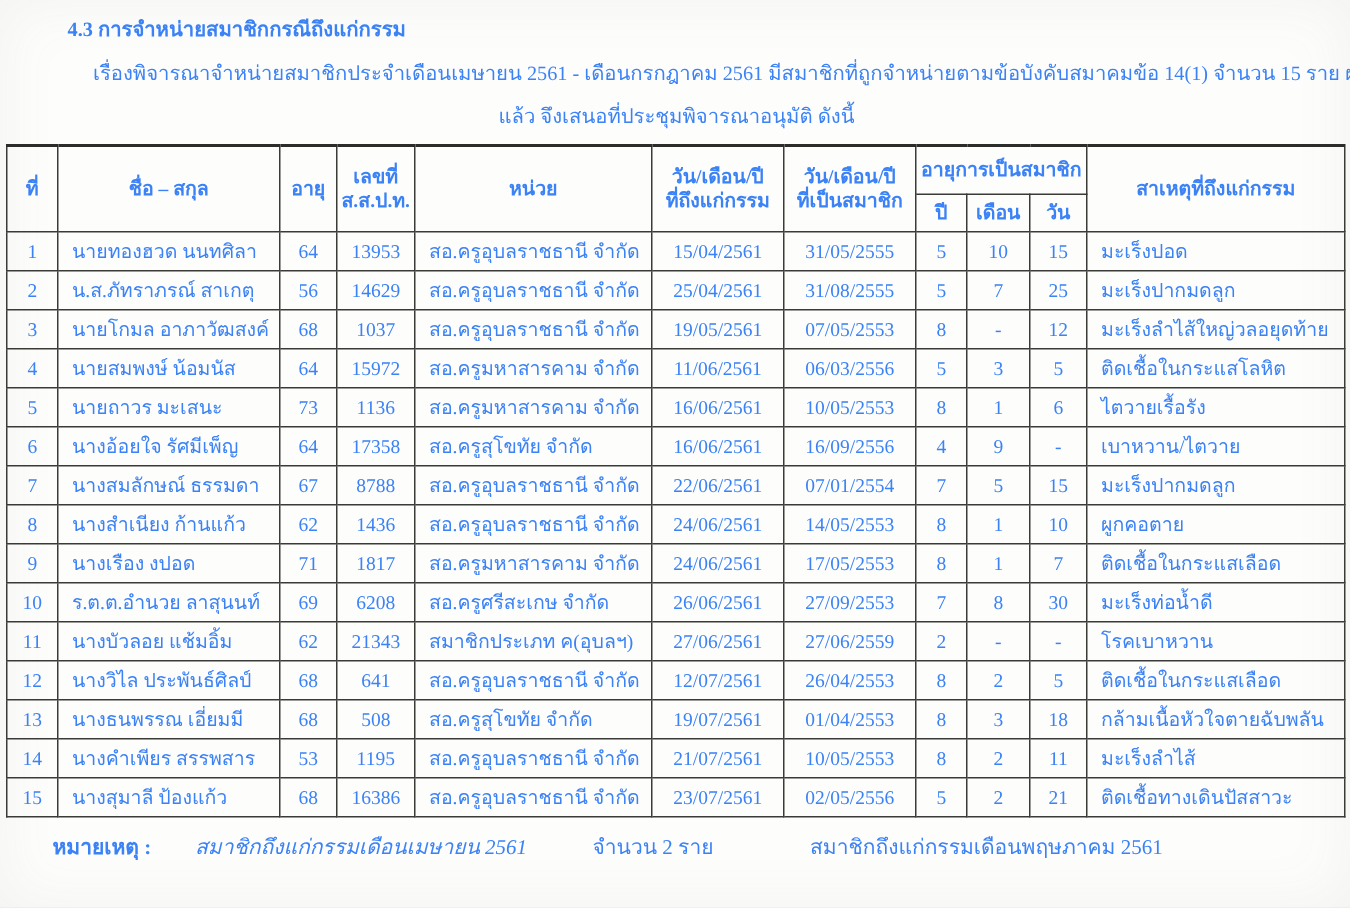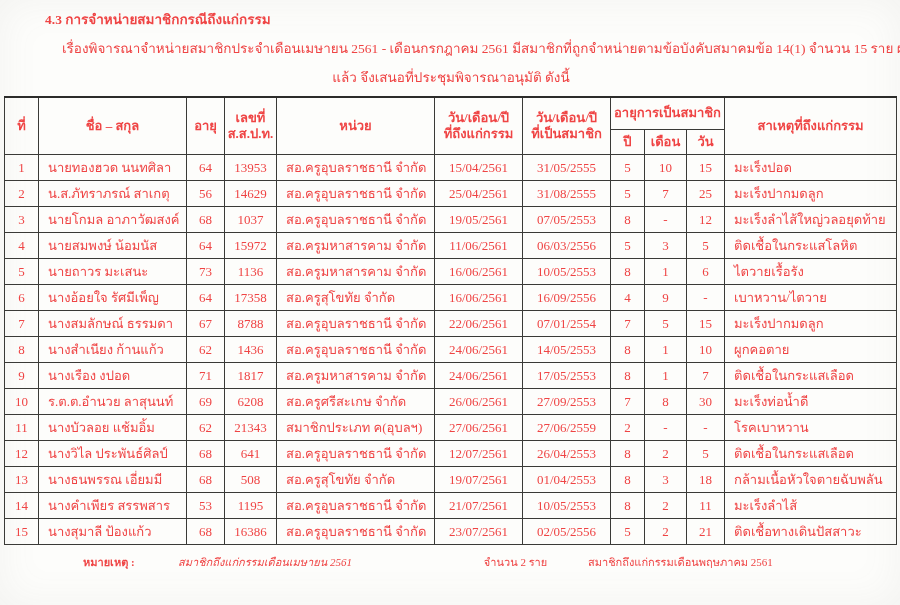--- a/index.html
+++ b/index.html
@@ -6,21 +6,21 @@
     margin: 0;
     padding: 0;
     background: #e8e8e6;
     font-family: "Liberation Serif", serif;
   }
   .page {
     position: relative;
     width: 900px;
     height: 605px;
     background: #fdfdfb;
-    color: #ef4444;
+    color: #3b82f6;
     overflow: hidden;
     box-shadow: inset 0 0 40px rgba(120,120,115,0.08);
   }
   
   .intro { padding-top: 8px; }
   .section-title {
     margin-left: 45px;
     font-weight: bold;
     font-size: 13.5px;
     white-space: nowrap;
@@ -73,26 +73,26 @@
   col.c-age    { width: 38px; }
   col.c-mno    { width: 52px; }
   col.c-unit   { width: 158px; }
   col.c-ddate  { width: 88px; }
   col.c-mdate  { width: 88px; }
   col.c-years  { width: 34px; }
   col.c-months { width: 42px; }
   col.c-days   { width: 38px; }
   col.c-cause  { width: 172px; }
   
-  .notes { margin-top: 8px; font-size: 11px; padding-left: 48px; }
+  .notes { margin-top: 8px; font-size: 14px; }
   .note-line { display: flex; align-items: baseline; height: 26px; }
   .note-label  { margin-left: 35px; width: 95px; font-weight: bold; }
   .note-label.empty { font-weight: normal; }
   .note-text   { width: 265px; font-style: italic; }
-  .note-count  { width: 145px; text-align: center; }
+  .note-count  { width: 145px; }
   .note-text2  { width: 240px; }
   .note-count2 { flex: 1; }
 </style>
 </head>
 <body>
 
 <div class="page">
 
   <div class="intro">
     <div class="section-title">4.3 การจำหน่ายสมาชิกกรณีถึงแก่กรรม</div>

